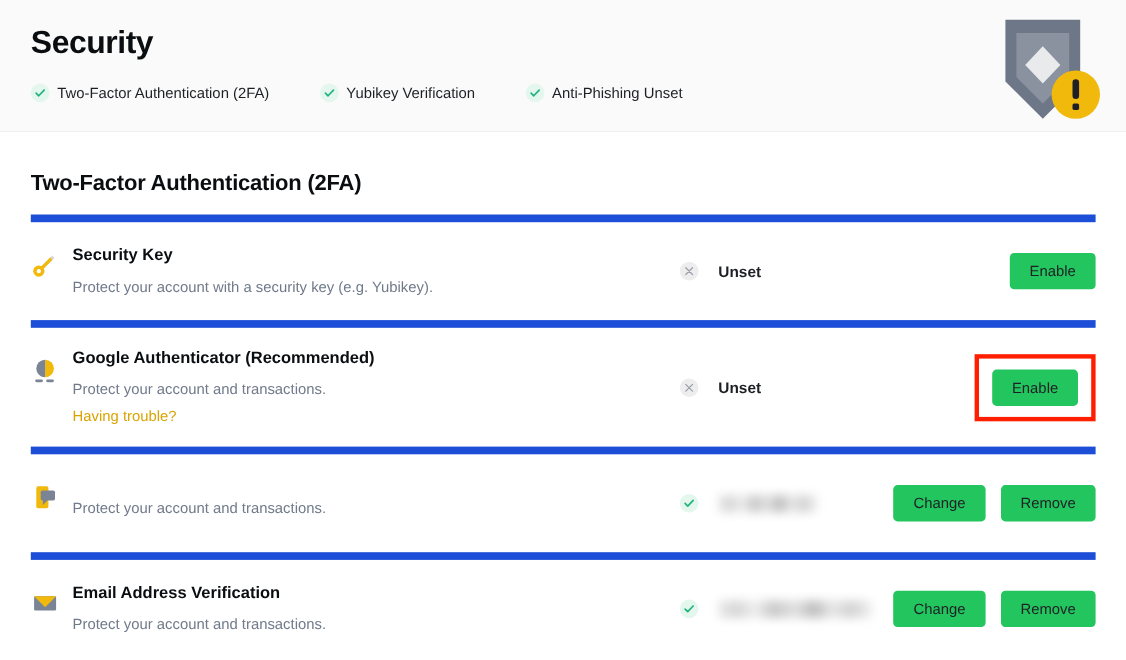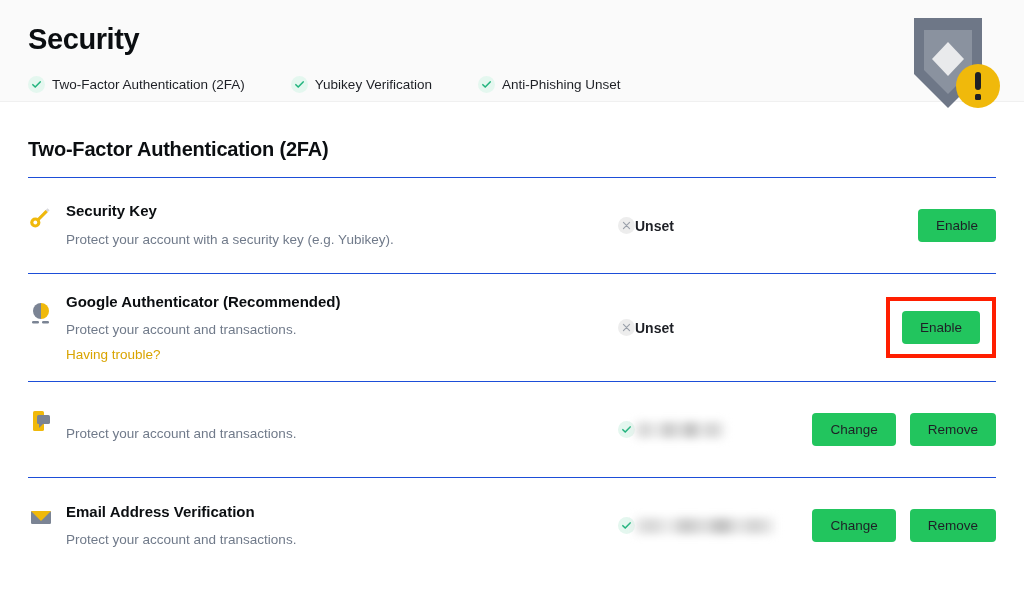--- a/index.html
+++ b/index.html
@@ -13,21 +13,21 @@
   body {
     font-family: "Liberation Sans", sans-serif;
     background: #ffffff;
     color: #1e2026;
     -webkit-font-smoothing: antialiased;
   }
 
   
   .page-header {
     position: relative;
-    height: 102px;
+    height: 120px;
     background: #fafafa;
     border-bottom: 1px solid #f0f0f0;
     padding: 0 28px;
   }
 
   .page-title {
     font-size: 29px;
     font-weight: 700;
     letter-spacing: -0.4px;
     color: #0b0e11;
@@ -87,21 +87,21 @@
     font-weight: 700;
     color: #0b0e11;
     letter-spacing: -0.2px;
     padding: 36px 0 16px 0;
   }
 
   .sec-row {
     display: flex;
     align-items: center;
     padding: 18px 0;
-    border-top: 1px solid #1d4ed8;
+    border-top: 7px solid #1d4ed8;
     min-height: 96px;
   }
 
   .row-icon {
     width: 26px;
     height: 26px;
     flex: 0 0 auto;
     margin-right: 12px;
     margin-top: 2px;
     align-self: flex-start;
@@ -134,21 +134,21 @@
     color: #d9a400;
     text-underline-offset: 2px;
     margin-top: 7px;
     cursor: pointer;
   }
 
   .row-status {
     flex: 1 1 auto;
     display: flex;
     align-items: center;
-    gap: 0;
+    gap: 18px;
     padding-left: 12px;
   }
 
   .status-text {
     font-size: 14px;
     font-weight: 700;
     color: #1e2026;
   }
 
   

